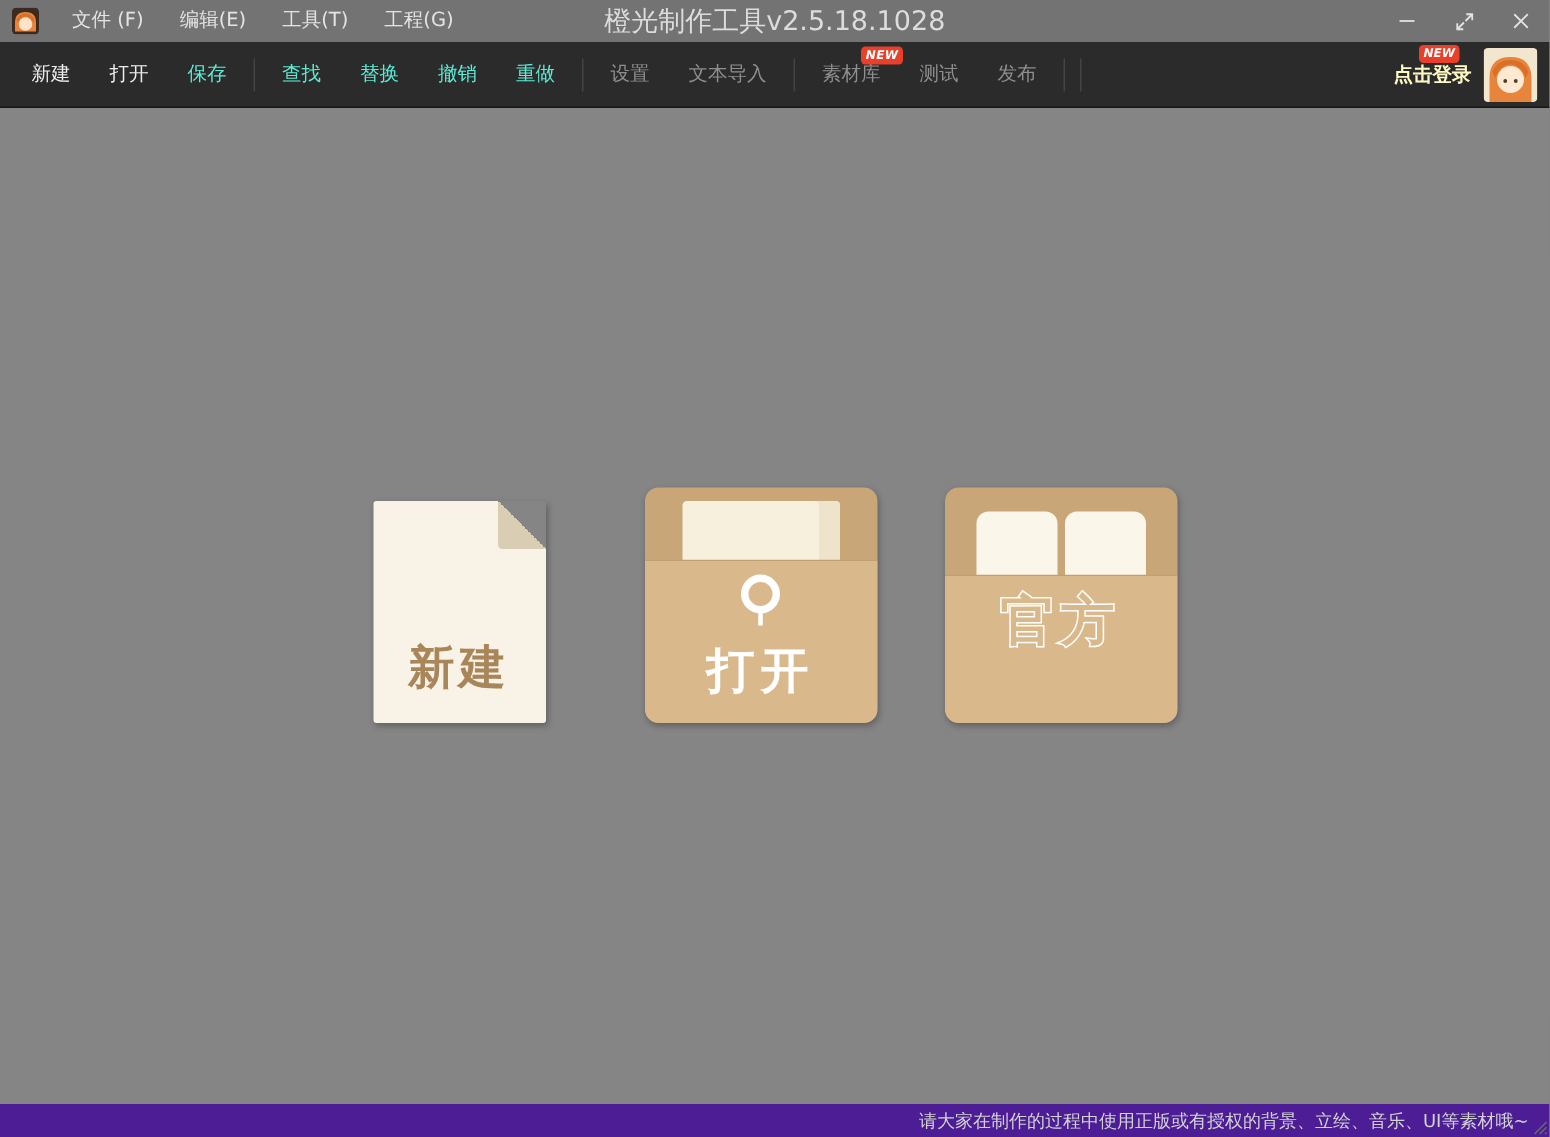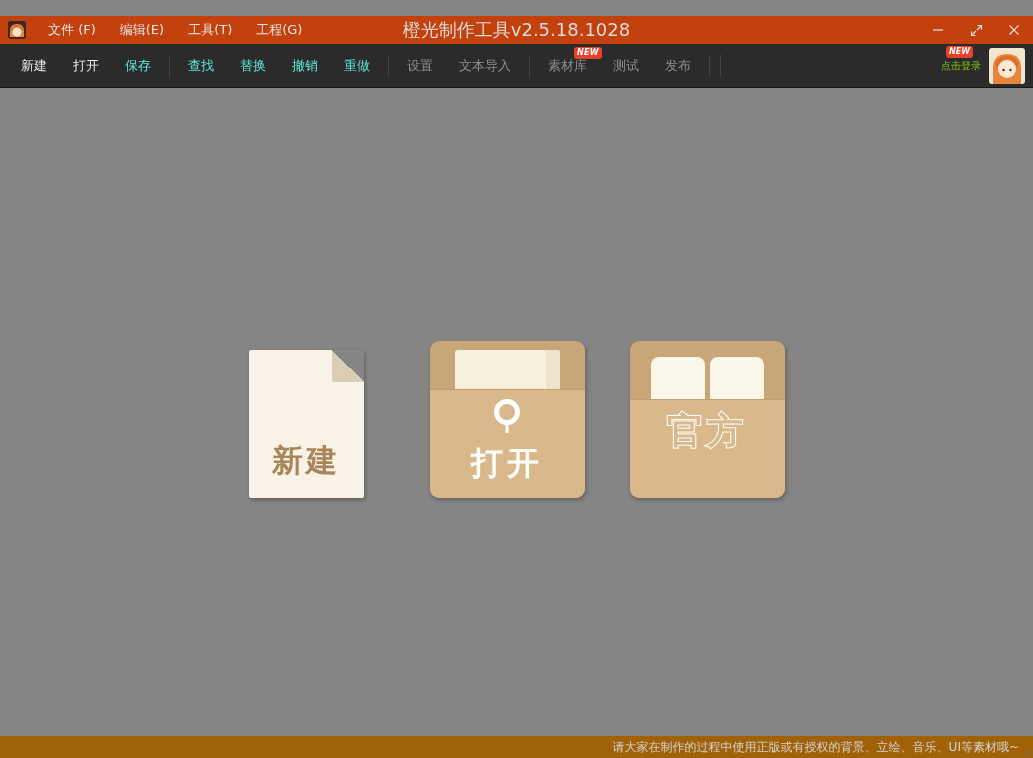--- a/index.html
+++ b/index.html
@@ -5,22 +5,22 @@
   * { margin: 0; padding: 0; box-sizing: border-box; }
   html, body { width: 1033px; height: 758px; overflow: hidden; }
   body {
     font-family: "DejaVu Sans", "Liberation Sans", sans-serif;
     background: #858585;
   }
   .window { width: 1033px; height: 758px; display: flex; flex-direction: column; background: #858585; }
 
   
   .titlebar {
-    height: 28px; background: #c2410c; display: flex; align-items: center;
-    flex: 0 0 28px; color: #e3e3e3; font-size: 13px; position: relative; margin-top: 16px;
+    height: 28px; background: #737373; display: flex; align-items: center;
+    flex: 0 0 28px; color: #e3e3e3; font-size: 13px; position: relative;
   }
   .app-icon { width: 18px; height: 18px; margin: 0 10px 0 8px; border-radius: 3px; overflow: hidden; flex: 0 0 18px; }
   .menu-item { padding: 0 12px; line-height: 28px; cursor: default; color: #e3e3e3; }
   .win-title {
     position: absolute; left: 0; right: 0; text-align: center; pointer-events: none;
     color: #dcdcdc; font-size: 18px;
   }
   .win-controls { margin-left: auto; display: flex; height: 28px; z-index: 2; }
   .win-btn { width: 38px; height: 28px; display: flex; align-items: center; justify-content: center; cursor: default; }
 
@@ -36,21 +36,21 @@
   .tb-btn.enabled { color: #ededed; }
   .tb-btn.muted { color: #8e8e8e; }
   .tb-btn.disabled { color: #5eead4; }
   .tb-sep { width: 1px; height: 22px; background: #444; margin: 0 5px; flex: 0 0 1px; }
   .badge {
     position: absolute; top: 3px; right: -2px;
     background: #e8402a; color: #fff; font-size: 8px; font-weight: bold; font-style: italic;
     padding: 1px 3px; border-radius: 3px; line-height: 10px; letter-spacing: 0.3px;
   }
   .login-area { margin-left: auto; display: flex; align-items: center; position: relative; height: 44px; }
-  .login-label { color: #84cc16; font-size: 10px; padding-right: 8px; cursor: pointer; position: relative; }
+  .login-label { color: #fef9c3; font-size: 13px; padding-right: 8px; cursor: pointer; position: relative; font-weight: bold; }
   .login-badge {
     position: absolute; top: 2px; right: 52px;
     background: #e8402a; color: #fff; font-size: 8px; font-weight: bold; font-style: italic;
     padding: 1px 3px; border-radius: 3px; line-height: 10px;
   }
   .login-avatar { width: 36px; height: 36px; border-radius: 3px; overflow: hidden; cursor: pointer; flex: 0 0 36px; }
 
   
   .main { flex: 1 1 auto; position: relative; background: #858585; }
   .cards-row {
@@ -114,21 +114,21 @@
   .book-right { left: 80px; }
   .tut-label {
     position: absolute; top: 14px; left: 0; right: 0; text-align: center;
     font-size: 36px; line-height: 33px; font-weight: bold; letter-spacing: 4px;
     color: #d9b98b; -webkit-text-stroke: 2px #ffffff; paint-order: stroke fill;
   }
   .tut-label span { display: block; }
 
   
   .statusbar {
-    height: 22px; flex: 0 0 22px; background: #a16207; display: flex;
+    height: 22px; flex: 0 0 22px; background: #4c1d95; display: flex;
     align-items: center; justify-content: flex-end; padding-right: 14px; position: relative;
   }
   .status-text { color: #d2d2d2; font-size: 12px; }
   .resize-grip { position: absolute; right: 1px; bottom: 1px; width: 12px; height: 12px; cursor: nwse-resize; }
 </style>
 </head>
 <body>
 
 <div class="window">
 

